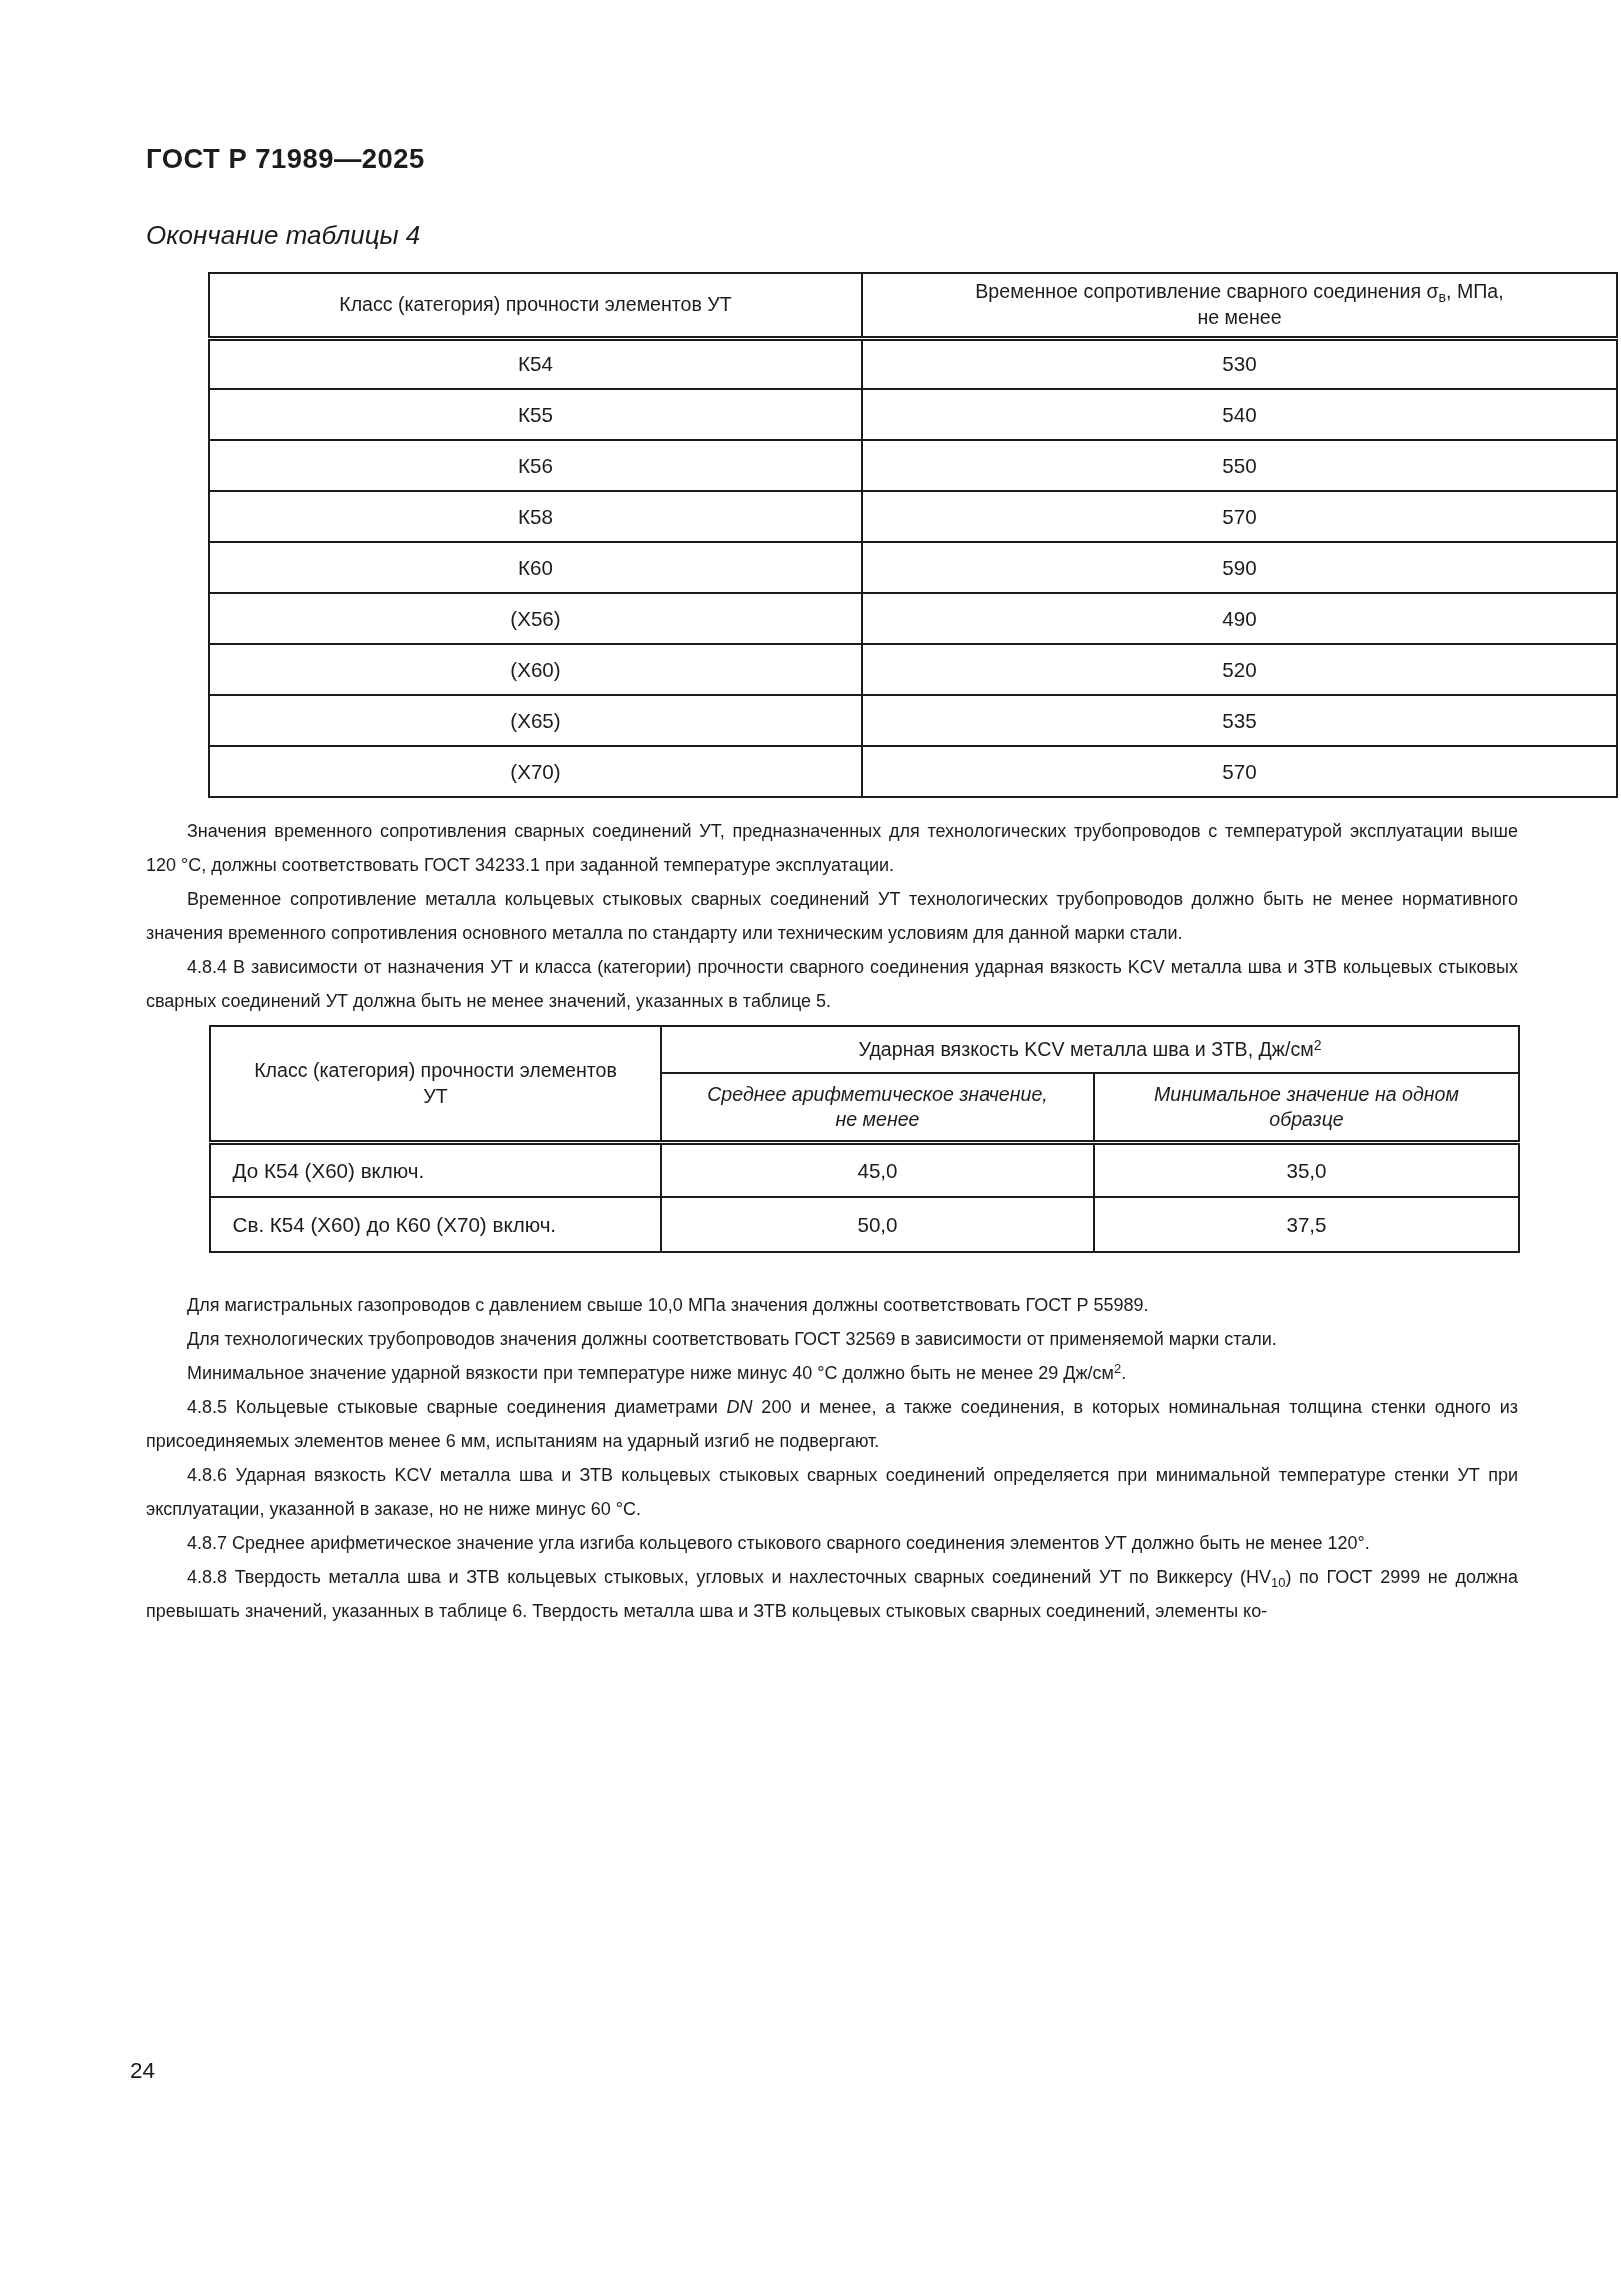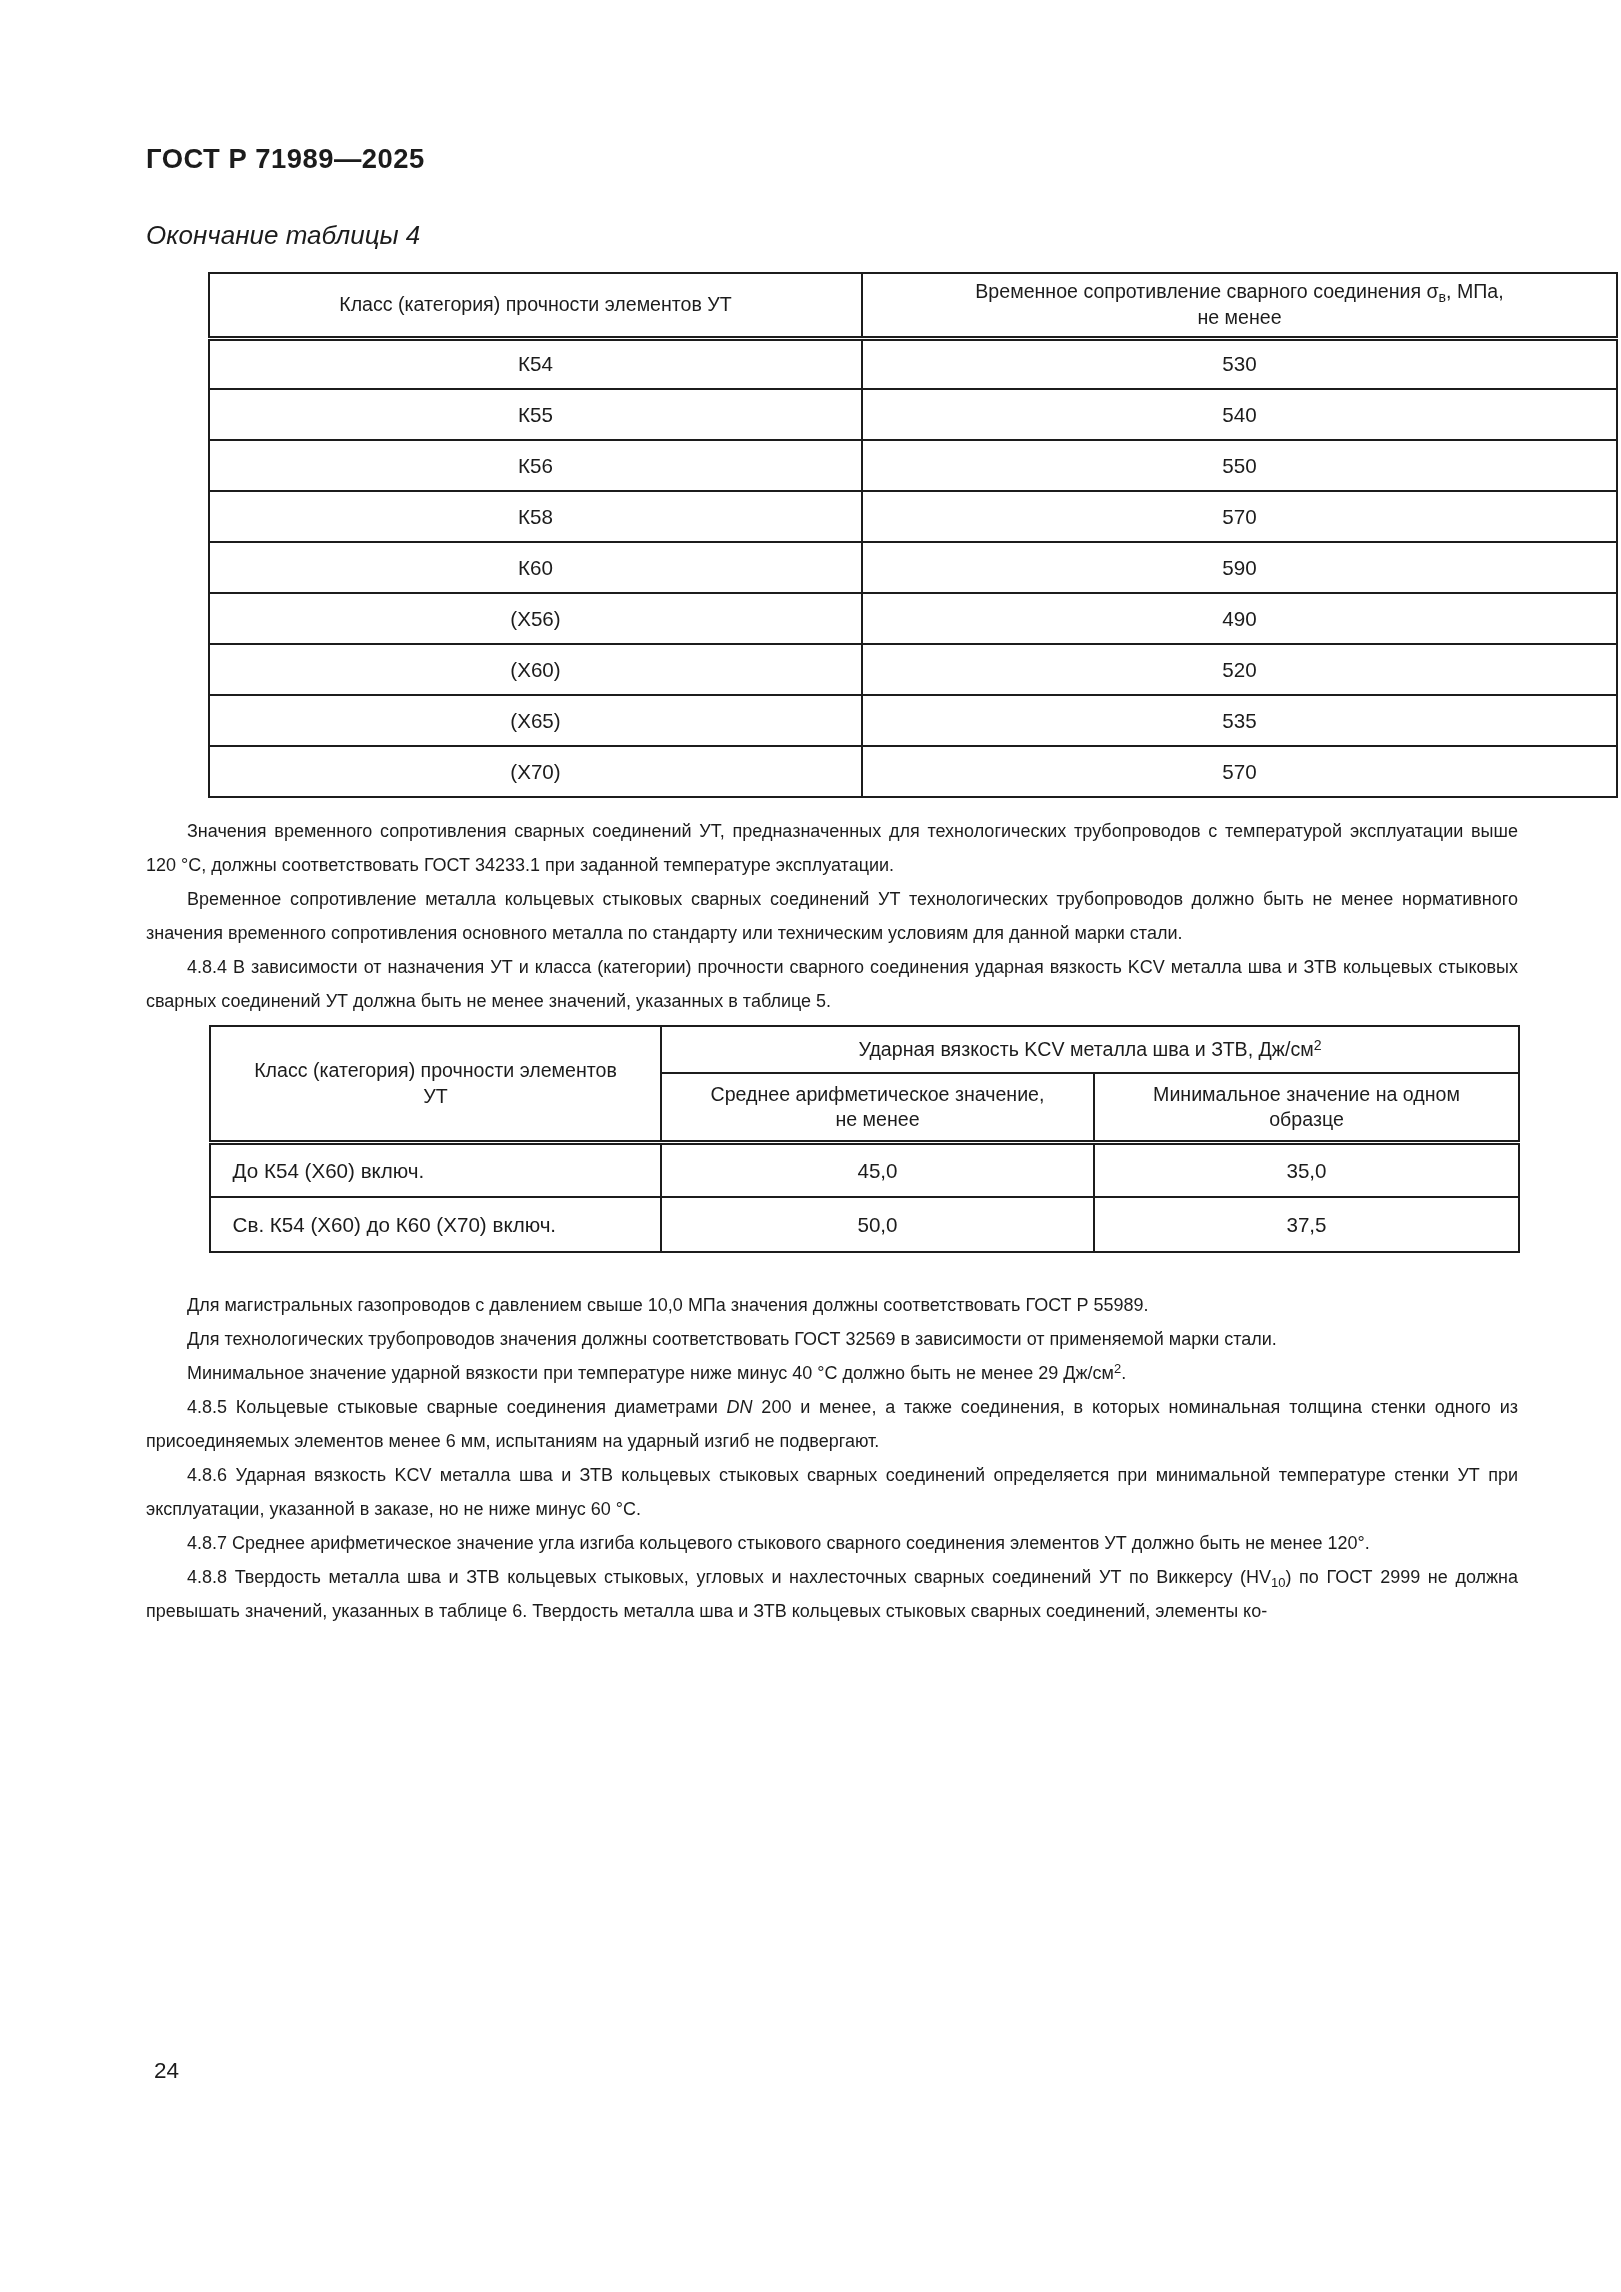--- a/index.html
+++ b/index.html
@@ -37,21 +37,21 @@
   .t4 tbody tr:first-child td { border-top: none; }
 
   .t5-caption { margin-top: 5.9px; font-size: 20.6px; line-height: 25.5px; }
   .t5-caption .spaced { letter-spacing: 5.9px; margin-right: 7.8px; }
 
   .t5 { margin-top: 7.8px; margin-left: 63px; width: 1311px; border: 2.9px solid #1c1c1c; }
   .t5 col.c1 { width: 451px; }
   .t5 col.c2 { width: 433px; }
   .t5 th { font-size: 19.6px; line-height: 25.5px; }
   .t5 th.span-head { height: 47px; border-bottom: 2px solid #1c1c1c; }
-  .t5 th.sub-head { height: 69px; }
+  .t5 th.sub-head { height: 69px; font-style: italic; }
   .t5 thead tr:last-child th, .t5 th.rowspan-head { border-bottom: 5.9px double #1c1c1c; }
   .t5 th + th, .t5 td + td, .t5 th.sub-head + th.sub-head { border-left: 2px solid #1c1c1c; }
   .t5 th.rowspan-head { border-right: 2px solid #1c1c1c; }
   .t5 td { font-size: 20.6px; height: 55px; border-top: 2px solid #1c1c1c; }
   .t5 tbody tr:first-child td { border-top: none; }
   .t5 td.cls { text-align: left; padding-left: 21.6px; margin-left: 43px; }
 
   .par {
     margin: 0; font-size: 18px; line-height: 34px;
     text-align: justify; text-indent: 41px;
@@ -59,21 +59,21 @@
   .par.first-after-t4 { margin-top: 15.7px; }
   .par.first-after-t5 { margin-top: 35px; }
 
   sub, sup { font-size: 0.72em; line-height: 0; }
   sub { vertical-align: -0.28em; }
   sup { vertical-align: 0.45em; }
   i { font-style: italic; }
 
   .page-number {
     position: absolute; left: 130px; top: 2056px;
-    font-size: 22.5px; line-height: 29px; margin-left: 24px;
+    font-size: 22.5px; line-height: 29px;
   }
 </style>
 </head>
 <body>
 
 <div class="page">
   <div class="content">
 
     <div class="doc-header">ГОСТ Р 71989—2025</div>
 

